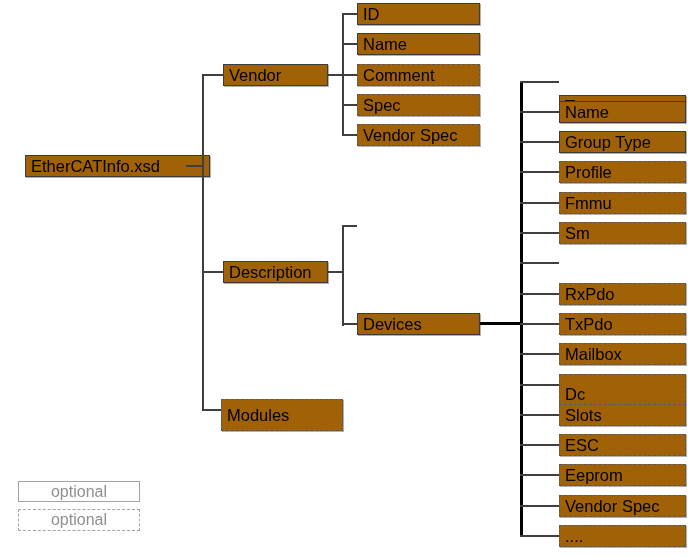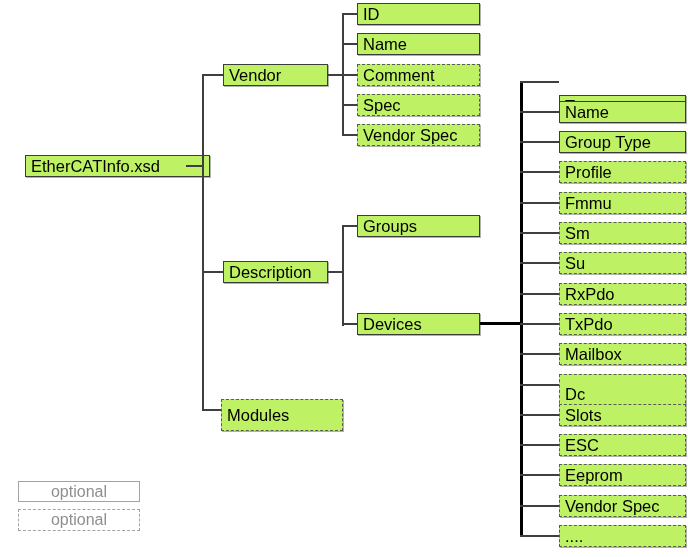--- a/index.html
+++ b/index.html
@@ -1,21 +1,21 @@
 <!DOCTYPE html>
 <html style="--bg: #ffffff; --node-border: #3c3c3c; --optional-border: #5a5a5a; --text: #000000; --connector: #3f3f3f; --connector-strong: #000000; --legend-border: #a3a3a3; --legend-text: #8f8f8f;"><head>
 <meta charset="utf-8">
 <style>
   html,body{margin:0;padding:0;background:#fff;}
   .stage{
     position:relative;width:688px;height:557px;background:var(--bg,#fff);
     font-family:"Liberation Sans",sans-serif;overflow:hidden;
   }
   .node{
-    position:absolute;box-sizing:border-box;background:#bef264;
+    position:absolute;box-sizing:border-box;background:#a16207;
     border:1.5px solid var(--node-border,#3c3c3c);
     box-shadow:1px 1px 0 #b0b0b0;
     display:flex;align-items:center;
     padding-left:5px;white-space:nowrap;overflow:hidden;
     font-size:16.5px;color:var(--text,#000);
   }
   .node.dashed{
     border-style:dashed;border-color:var(--optional-border,#5a5a5a);
   }
   .line{position:absolute;background:var(--connector,#3f3f3f);}
@@ -36,29 +36,27 @@
   <div class="legend-item dashed" style="left:18px;top:509px;width:122px;height:22px">optional</div>
 <div class="node solid" style="left: 25px; top: 155px; width: 185px; height: 22px;">EtherCATInfo.xsd</div>
     <div class="node solid" style="left: 223px; top: 64px; width: 105px; height: 22px;">Vendor</div>
     <div class="node solid" style="left: 223px; top: 261px; width: 105px; height: 22px;">Description</div>
     <div class="node dashed" style="left: 221px; top: 399px; width: 122px; height: 32px;">Modules</div>
     <div class="node solid" style="left: 357px; top: 3px; width: 123px; height: 22px;">ID</div>
     <div class="node solid" style="left: 357px; top: 33px; width: 123px; height: 22px;">Name</div>
     <div class="node dashed" style="left: 357px; top: 64px; width: 123px; height: 22px;">Comment</div>
     <div class="node dashed" style="left: 357px; top: 94px; width: 123px; height: 22px;">Spec</div>
     <div class="node dashed" style="left: 357px; top: 124px; width: 123px; height: 22px;">Vendor Spec</div>
-    <div class="node solid" style="left: 357px; top: 215px; width: 123px; height: 22px;">Groups</div>
     <div class="node solid" style="left: 357px; top: 313px; width: 123px; height: 22px;">Devices</div>
     <div class="node solid" style="left: 559px; top: 71px; width: 127px; height: 22px; margin-top: 24px;">Type</div>
     <div class="node solid" style="left: 559px; top: 101px; width: 127px; height: 22px;">Name</div>
     <div class="node solid" style="left: 559px; top: 131px; width: 127px; height: 22px;">Group Type</div>
     <div class="node dashed" style="left: 559px; top: 161px; width: 127px; height: 22px;">Profile</div>
     <div class="node dashed" style="left: 559px; top: 192px; width: 127px; height: 22px;">Fmmu</div>
     <div class="node dashed" style="left: 559px; top: 222px; width: 127px; height: 22px;">Sm</div>
-    <div class="node dashed" style="left: 559px; top: 252px; width: 127px; height: 22px;">Su</div>
     <div class="node dashed" style="left: 559px; top: 283px; width: 127px; height: 22px;">RxPdo</div>
     <div class="node dashed" style="left: 559px; top: 313px; width: 127px; height: 22px;">TxPdo</div>
     <div class="node dashed" style="left: 559px; top: 343px; width: 127px; height: 22px;">Mailbox</div>
     <div class="node dashed" style="left: 559px; top: 374px; width: 127px; height: 40px;">Dc</div>
     <div class="node dashed" style="left: 559px; top: 404px; width: 127px; height: 22px;">Slots</div>
     <div class="node dashed" style="left: 559px; top: 434px; width: 127px; height: 22px;">ESC</div>
     <div class="node dashed" style="left: 559px; top: 464px; width: 127px; height: 22px;">Eeprom</div>
     <div class="node dashed" style="left: 559px; top: 495px; width: 127px; height: 22px;">Vendor Spec</div>
     <div class="node dashed" style="left: 559px; top: 525px; width: 127px; height: 22px;">....</div>
     <div class="line" style="left: 186px; top: 165px; width: 17px; height: 2px;"></div>

